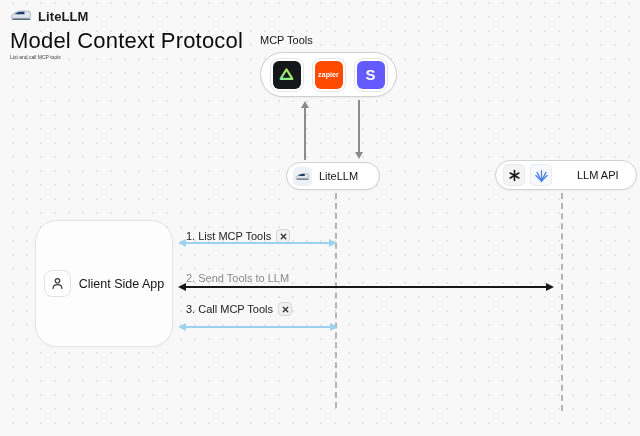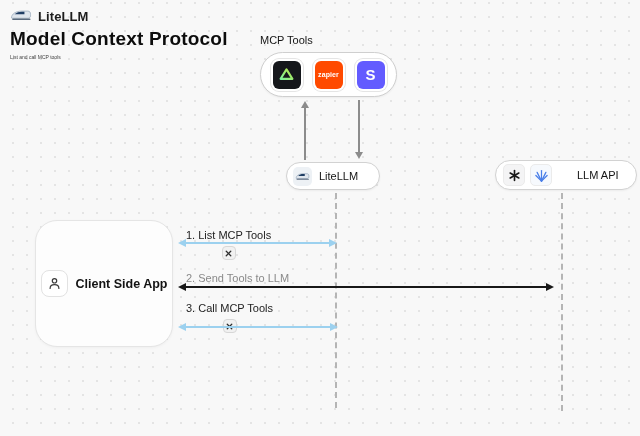--- a/index.html
+++ b/index.html
@@ -7,21 +7,21 @@
   body { font-family:"Liberation Sans","DejaVu Sans",sans-serif; }
   .canvas {
     position:relative; width:640px; height:436px; overflow:hidden;
     background-color:#f8f8f8;
     background-image: radial-gradient(#e4e4e4 1px, rgba(0,0,0,0) 1.2px);
     background-size:14px 14px; background-position:6px 10px;
   }
   
   .brand { position:absolute; left:10px; top:7px; display:flex; align-items:center; gap:6px; }
   .brand-text { font-size:13px; font-weight:700; color:#1c1c1c; letter-spacing:.1px; }
-  .title { position:absolute; left:10px; top:28px; font-size:19px; font-weight:700; color:#0c0c0c; letter-spacing:.2px; }
+  .title { position:absolute; left:10px; top:28px; font-size:22px; font-weight:400; color:#0c0c0c; letter-spacing:.2px; }
   .subtitle { position:absolute; left:10px; top:54px; font-size:5px; color:#3f3f3f; }
   
   .mcp-label { position:absolute; left:260px; top:34px; width:137px; text-align:left; font-size:11px; font-weight:500; color:#141414; }
   .mcp-box { position:absolute; left:260px; top:52px; width:137px; height:45px; background:#fff; border:1px solid #cfcfcf; border-radius:23px; display:flex; align-items:center; justify-content:center; gap:14px; box-shadow:0 1px 2px rgba(0,0,0,.05); }
   .tool-icon { width:28px; height:28px; border-radius:6px; display:flex; align-items:center; justify-content:center; box-shadow:0 0 0 2px #ffffff, 0 0 0 3px #e5e5e5; }
   .tool-black { background:#15171b; }
   .tool-zapier { background:#ff4a00; color:#fff; font-size:7px; font-weight:700; letter-spacing:.1px; }
   .tool-stripe { background:#635bff; color:#fff; font-size:15px; font-weight:700; }
   
   .node-pill { position:absolute; background:#fff; border:1px solid #d2d2d2; border-radius:16px; display:flex; align-items:center; box-shadow:0 1px 2px rgba(0,0,0,.05); }
@@ -30,32 +30,32 @@
   .chip { border-radius:5px; display:flex; align-items:center; justify-content:center; }
   .chip-litellm { width:19px; height:19px; background:#edf1f5; }
   .chip-openai { width:22px; height:22px; background:#f4f4f5; border:1px solid #ebebeb; }
   .chip-blue { width:22px; height:22px; background:#f6f9fd; border:1px solid #ebebeb; }
   .pill-label { font-size:11px; font-weight:500; color:#141414; }
   .llmapi-label { margin-left:20px; }
   
   .client-box { position:absolute; left:35px; top:220px; width:138px; height:127px; background:#fdfdfd; border:1px solid #e5e5e5; border-radius:22px; box-shadow:0 1px 3px rgba(0,0,0,.04); display:flex; align-items:center; justify-content:center; }
   .client-row { display:flex; align-items:center; gap:8px; }
   .client-chip { width:27px; height:27px; background:#fff; border:1px solid #e2e2e2; border-radius:8px; display:flex; align-items:center; justify-content:center; }
-  .client-label { font-size:12.5px; font-weight:700; color:#141414; }
+  .client-label { font-size:12.5px; font-weight:400; color:#141414; }
   
   .varrow { position:absolute; display:flex; flex-direction:column; align-items:center; }
   .vline { width:1.4px; background:#8c8c8c; flex:1; }
   .vhead-up { width:0; height:0; border-left:4px solid transparent; border-right:4px solid transparent; border-bottom:7px solid #8c8c8c; }
   .vhead-down { width:0; height:0; border-left:4px solid transparent; border-right:4px solid transparent; border-top:7px solid #8c8c8c; }
   
   .lifeline { position:absolute; width:0; border-left:2px dashed #b5b5b5; }
   .ll-litellm { left:335px; top:193px; height:215px; }
   .ll-llmapi { left:561px; top:193px; height:218px; }
   
-  .msg-label { position:absolute; font-size:11px; font-weight:500; display:flex; align-items:center; gap:5px;flex-direction:column; }
+  .msg-label { position:absolute; font-size:11px; font-weight:500; display:flex; align-items:center; gap:5px; }
   .msg-dark { color:#232323; }
   .msg-gray { color:#8a8a8a; }
   .tool-chip { width:14px; height:14px; background:#f1f1f1; border:1px solid #d7d7d7; border-radius:4px; display:flex; align-items:center; justify-content:center; }
   .harrow { position:absolute; height:8px; }
   .harrow .hline { position:absolute; left:4px; right:4px; }
   .harrow.blue .hline { top:3px; height:2px; background:#9cd1ef; }
   .harrow.dark .hline { top:3.25px; height:1.5px; background:#181818; }
   .hh { position:absolute; width:0; height:0; top:0; border-top:4px solid transparent; border-bottom:4px solid transparent; }
   .harrow.blue .hh-l { left:0; border-right:8px solid #9cd1ef; }
   .harrow.blue .hh-r { right:0; border-left:8px solid #9cd1ef; }

